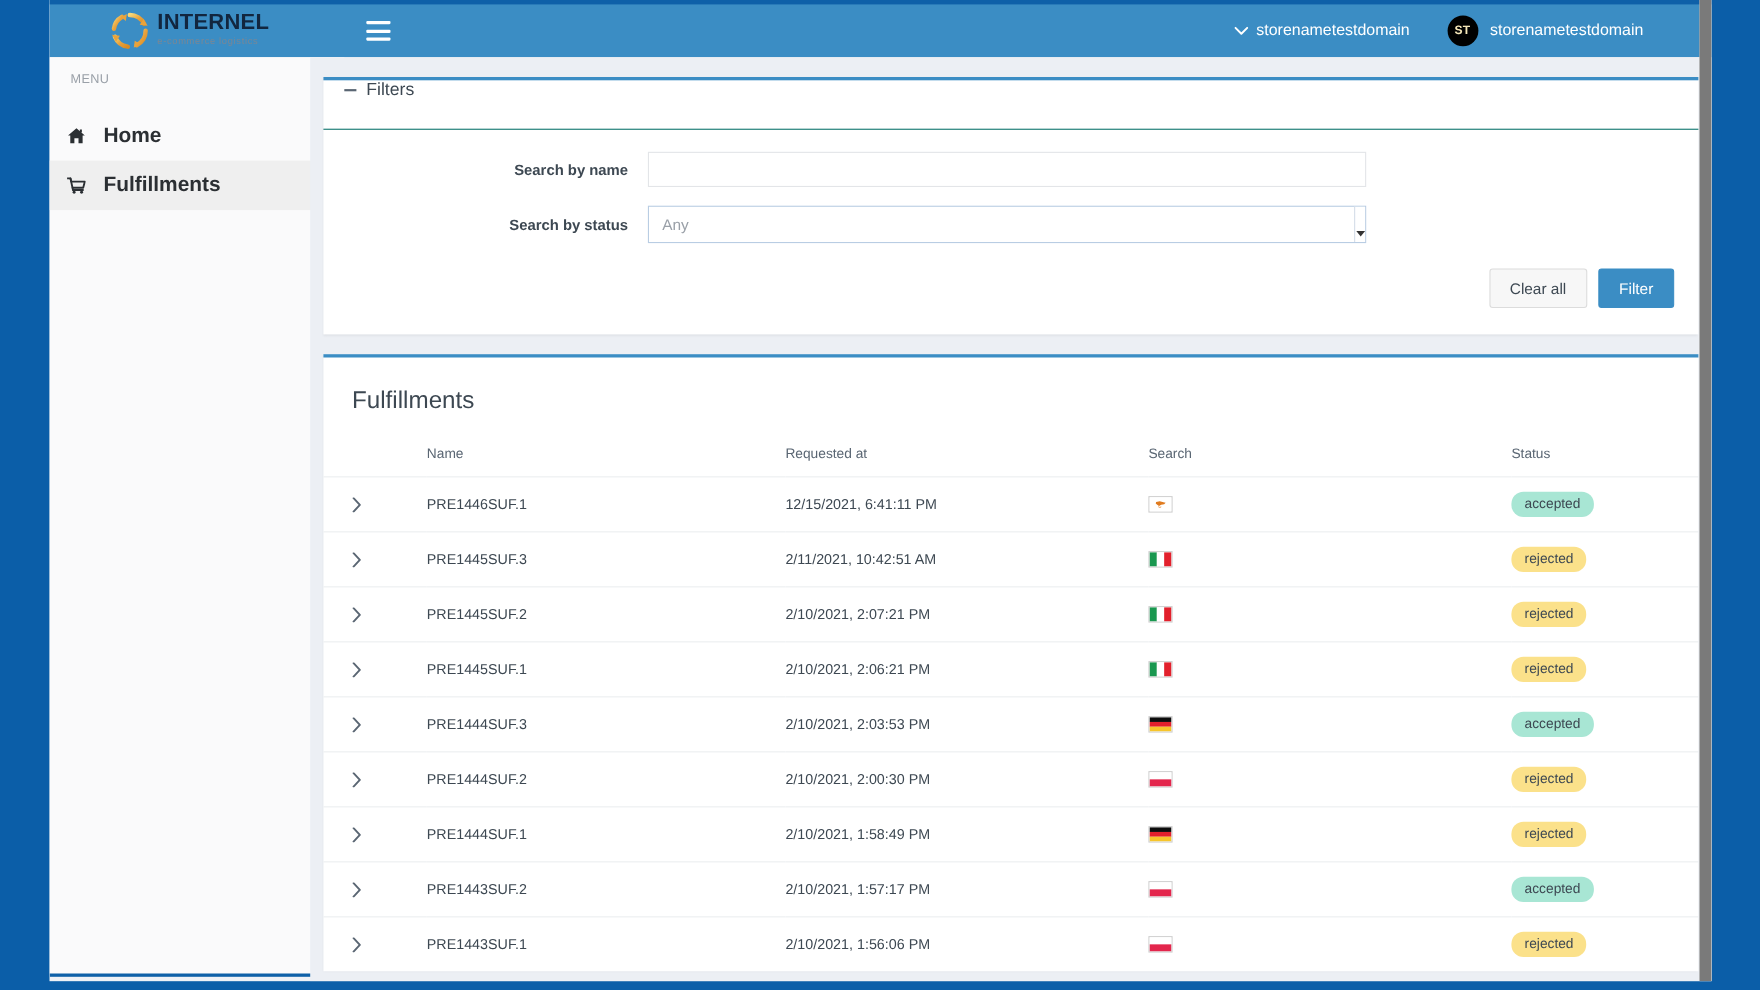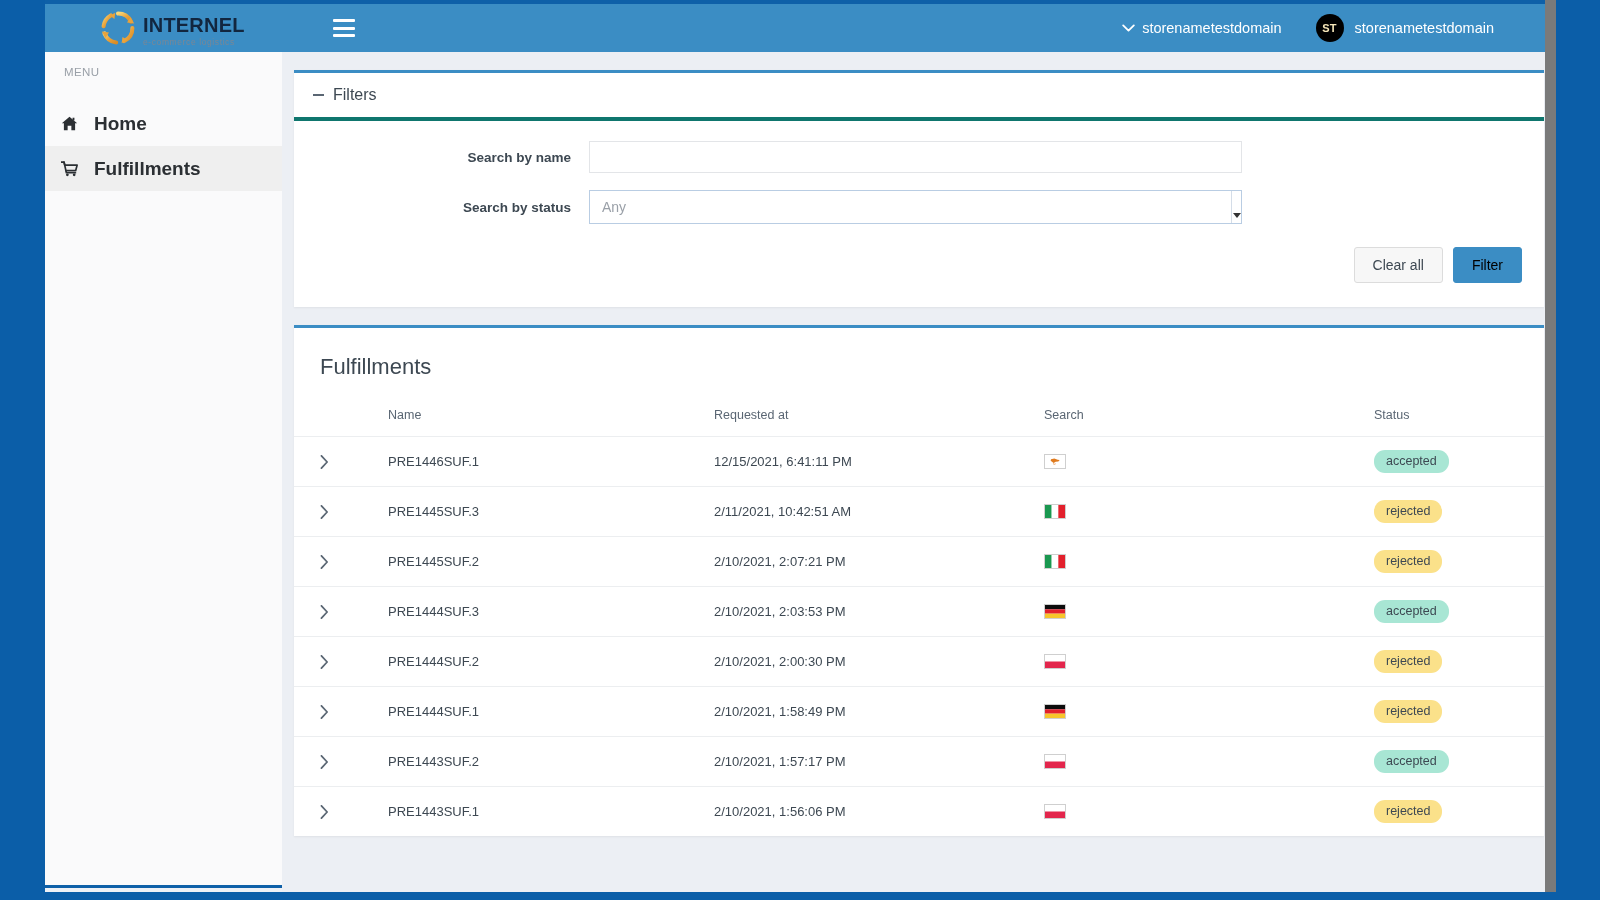--- a/index.html
+++ b/index.html
@@ -30,21 +30,21 @@
     height: 52px;
     background: #3b8dc4;
     border-top: 4px solid #0e60a8;
     box-sizing: border-box;
   }
   .logo-wrap {
     position: absolute;
     left: 55px;
     top: 6px;
     display: flex;
-    align-items: flex-end;
+    align-items: flex-start;
     gap: 7px;
   }
   .logo-ring { width: 36px; height: 36px; display:block; }
   .logo-text { display: flex; flex-direction: column; line-height: 1; }
   .logo-name {
     font-size: 20px;
     font-weight: bold;
     color: #12263f;
     letter-spacing: 0.2px;
   }
@@ -156,23 +156,23 @@
     background: #ffffff;
     border-top: 3px solid #3b8dc4;
     margin: 0 12px;
     box-shadow: 0 1px 2px rgba(0,0,0,0.06);
   }
   .card.filters { margin-top: 18px; }
   .card.list { margin-top: 18px; }
   .filters-head {
     height: 44px;
     display: flex;
-    align-items: center;
+    align-items: flex-start;
     padding-left: 19px;
-    border-bottom: 4px solid #0f766e;
+    border-bottom: 1px solid #0f766e;
   }
   .filters-title {
     font-size: 16px;
     color: #3d4852;
     display: flex;
     align-items: center;
     gap: 9px;
     cursor: pointer;
   }
   .minus-ico {
@@ -260,21 +260,21 @@
     font-family: "Liberation Sans", sans-serif;
   }
   .btn-clear {
     background: #f7f7f7;
     border: 1px solid #dcdcdc;
     color: #3d4852;
   }
   .btn-filter {
     background: #3b8dc4;
     border: 1px solid #3b8dc4;
-    color: #000000;
+    color: #ffffff;
     text-align: center;
   }
   
   .list-title {
     font-size: 22px;
     color: #3d4852;
     padding: 26px 0 0 26px;
     font-weight: normal;
     margin: 0;
   }
@@ -501,20 +501,33 @@
                     <rect x="0" y="0" width="10" height="20" fill="#1a9850"></rect>
                     <rect x="10" y="0" width="10" height="20" fill="#ffffff"></rect>
                     <rect x="20" y="0" width="10" height="20" fill="#e2202c"></rect>
                   </svg></span></td>
               <td class="col-status"><span class="badge rejected">rejected</span></td>
             </tr>
             <tr>
               <td class="col-ex"><span><svg class="chev-right" viewBox="0 0 10 16">
                     <path d="M1.5 1 L8 8 L1.5 15" stroke="#5a6673" stroke-width="2" fill="none" stroke-linecap="round" stroke-linejoin="round"></path>
                   </svg></span></td>
+              <td class="col-name">PRE1445SUF.1</td>
+              <td class="col-date">2/10/2021, 2:06:21 PM</td>
+              <td class="col-country"><span><svg class="flag" viewBox="0 0 30 20" preserveAspectRatio="none">
+                    <rect x="0" y="0" width="10" height="20" fill="#1a9850"></rect>
+                    <rect x="10" y="0" width="10" height="20" fill="#ffffff"></rect>
+                    <rect x="20" y="0" width="10" height="20" fill="#e2202c"></rect>
+                  </svg></span></td>
+              <td class="col-status"><span class="badge rejected">rejected</span></td>
+            </tr>
+            <tr>
+              <td class="col-ex"><span><svg class="chev-right" viewBox="0 0 10 16">
+                    <path d="M1.5 1 L8 8 L1.5 15" stroke="#5a6673" stroke-width="2" fill="none" stroke-linecap="round" stroke-linejoin="round"></path>
+                  </svg></span></td>
               <td class="col-name">PRE1444SUF.3</td>
               <td class="col-date">2/10/2021, 2:03:53 PM</td>
               <td class="col-country"><span><svg class="flag" viewBox="0 0 30 18" preserveAspectRatio="none">
                     <rect x="0" y="0" width="30" height="6" fill="#0d0d0d"></rect>
                     <rect x="0" y="6" width="30" height="6" fill="#e2202c"></rect>
                     <rect x="0" y="12" width="30" height="6" fill="#f7c52b"></rect>
                   </svg></span></td>
               <td class="col-status"><span class="badge accepted">accepted</span></td>
             </tr>
             <tr>

